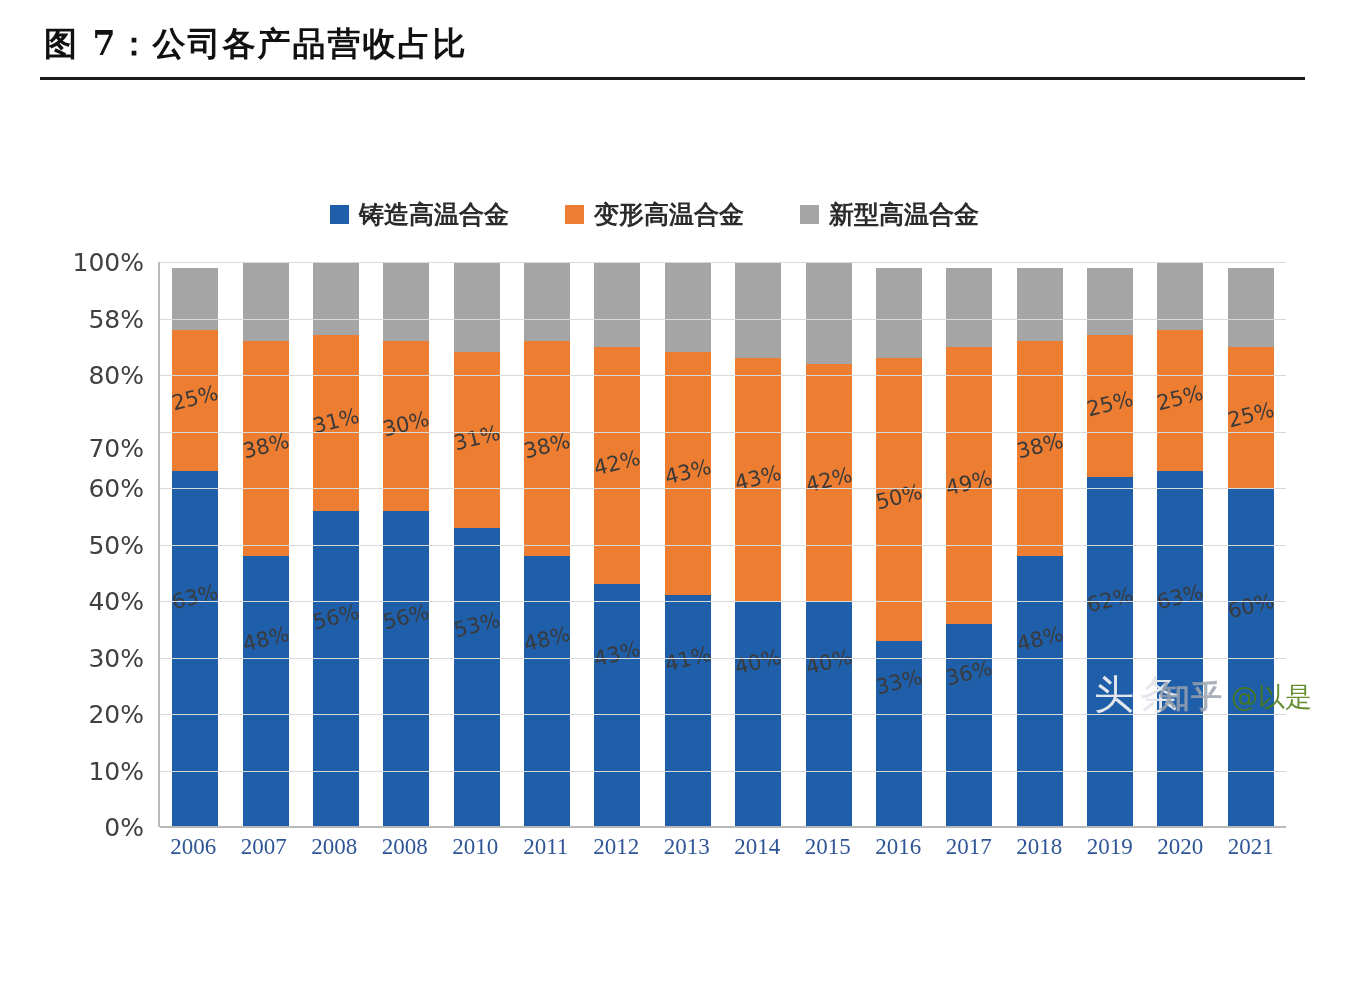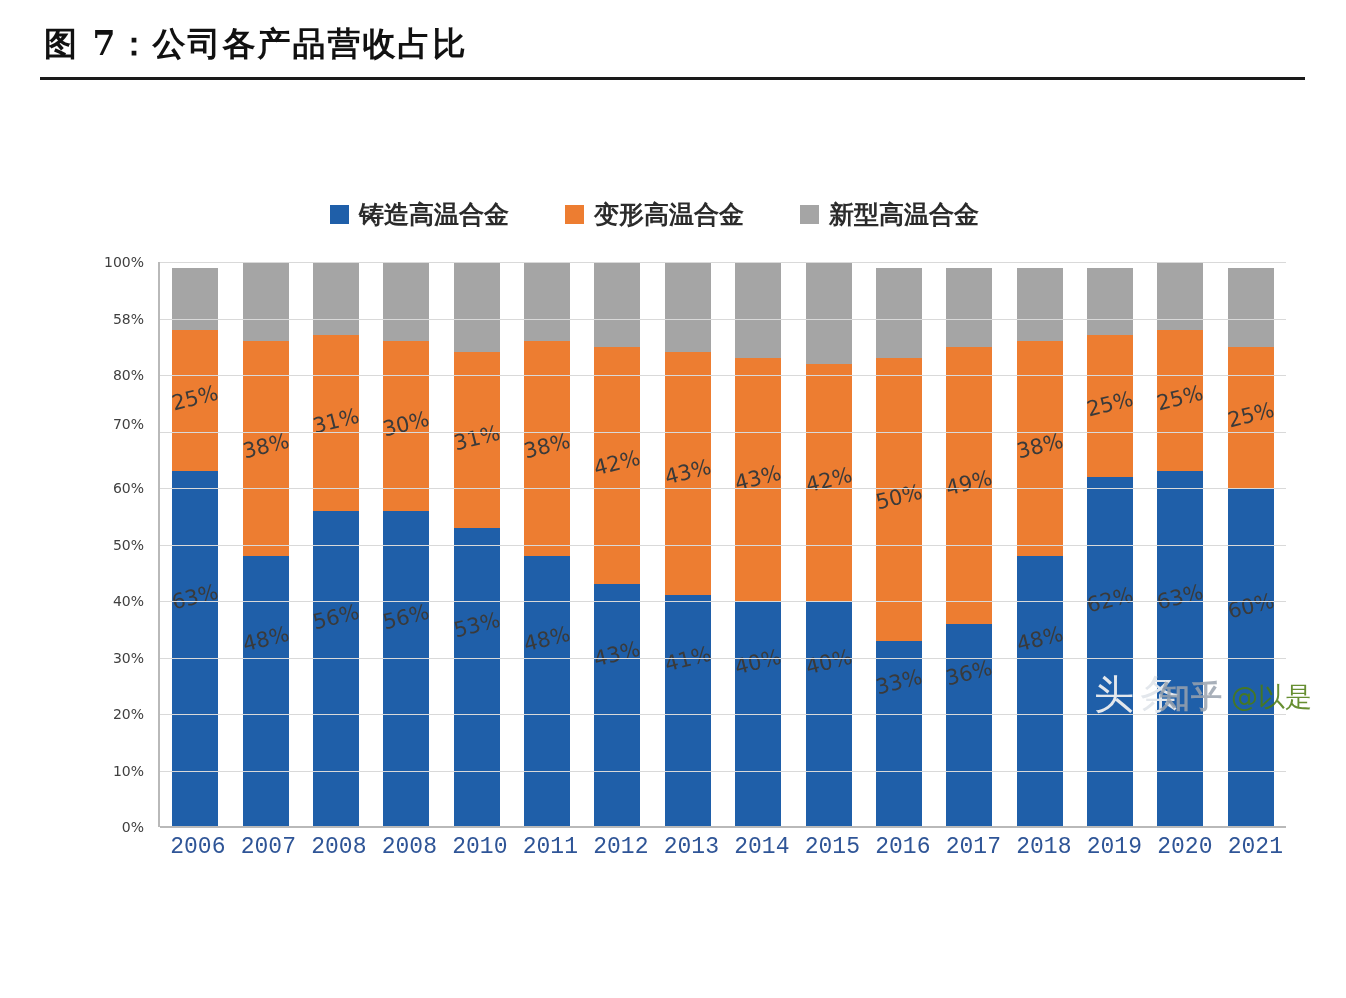--- a/index.html
+++ b/index.html
@@ -80,21 +80,21 @@
     left: 0;
     top: 0;
     width: 78px;
     height: 565px;
   }
   .y-tick {
     position: absolute;
     right: 6px;
     transform: translateY(-50%);
     font-family: "DejaVu Sans", sans-serif;
-    font-size: 14px;
+    font-size: 25px;
     color: #404040;
     white-space: nowrap;
   }
   .grid-area {
     position: absolute;
     left: 86px;
     top: 0;
     width: 1128px;
     height: 565px;
     border-left: 2px solid #b9b9b9;
@@ -154,21 +154,21 @@
     position: absolute;
     left: 86px;
     top: 572px;
     width: 1128px;
     display: flex;
     justify-content: space-around;
   }
   .x-tick {
     width: 46px;
     text-align: center;
-    font-family: Liberation Mono, monospace;
+    font-family: Liberation Serif, serif;
     font-size: 23px;
     color: #2f5597;
     white-space: nowrap;
   }
   
   .watermark {
     position: absolute;
     right: 34px;
     bottom: 22px;
     display: flex;
@@ -227,21 +227,21 @@
   <div class="plot-wrap">
 
     <div class="y-axis-labels" id="y-axis">
         <div class="y-tick" style="top: 565px;">0%</div>
         <div class="y-tick" style="top: 508.5px;">10%</div>
         <div class="y-tick" style="top: 452px;">20%</div>
         <div class="y-tick" style="top: 395.5px;">30%</div>
         <div class="y-tick" style="top: 339px;">40%</div>
         <div class="y-tick" style="top: 282.5px;">50%</div>
         <div class="y-tick" style="top: 226px;">60%</div>
-        <div class="y-tick" style="top: 162px;">70%</div>
+        <div class="y-tick" style="top: 186px;">70%</div>
         <div class="y-tick" style="top: 113px;">80%</div>
         <div class="y-tick" style="top: 56.5px;">58%</div>
         <div class="y-tick" style="top: 0px;">100%</div>
       </div>
 
     <div class="grid-area" id="grid-area">
       <div class="bars" id="bars">
           <div class="bar-group">
             <div class="seg seg-grey" style="height: 62.15px; background: rgb(165, 165, 165);"></div>
             <div class="seg seg-orange" style="height: 141.25px; background: rgb(237, 125, 49);">

